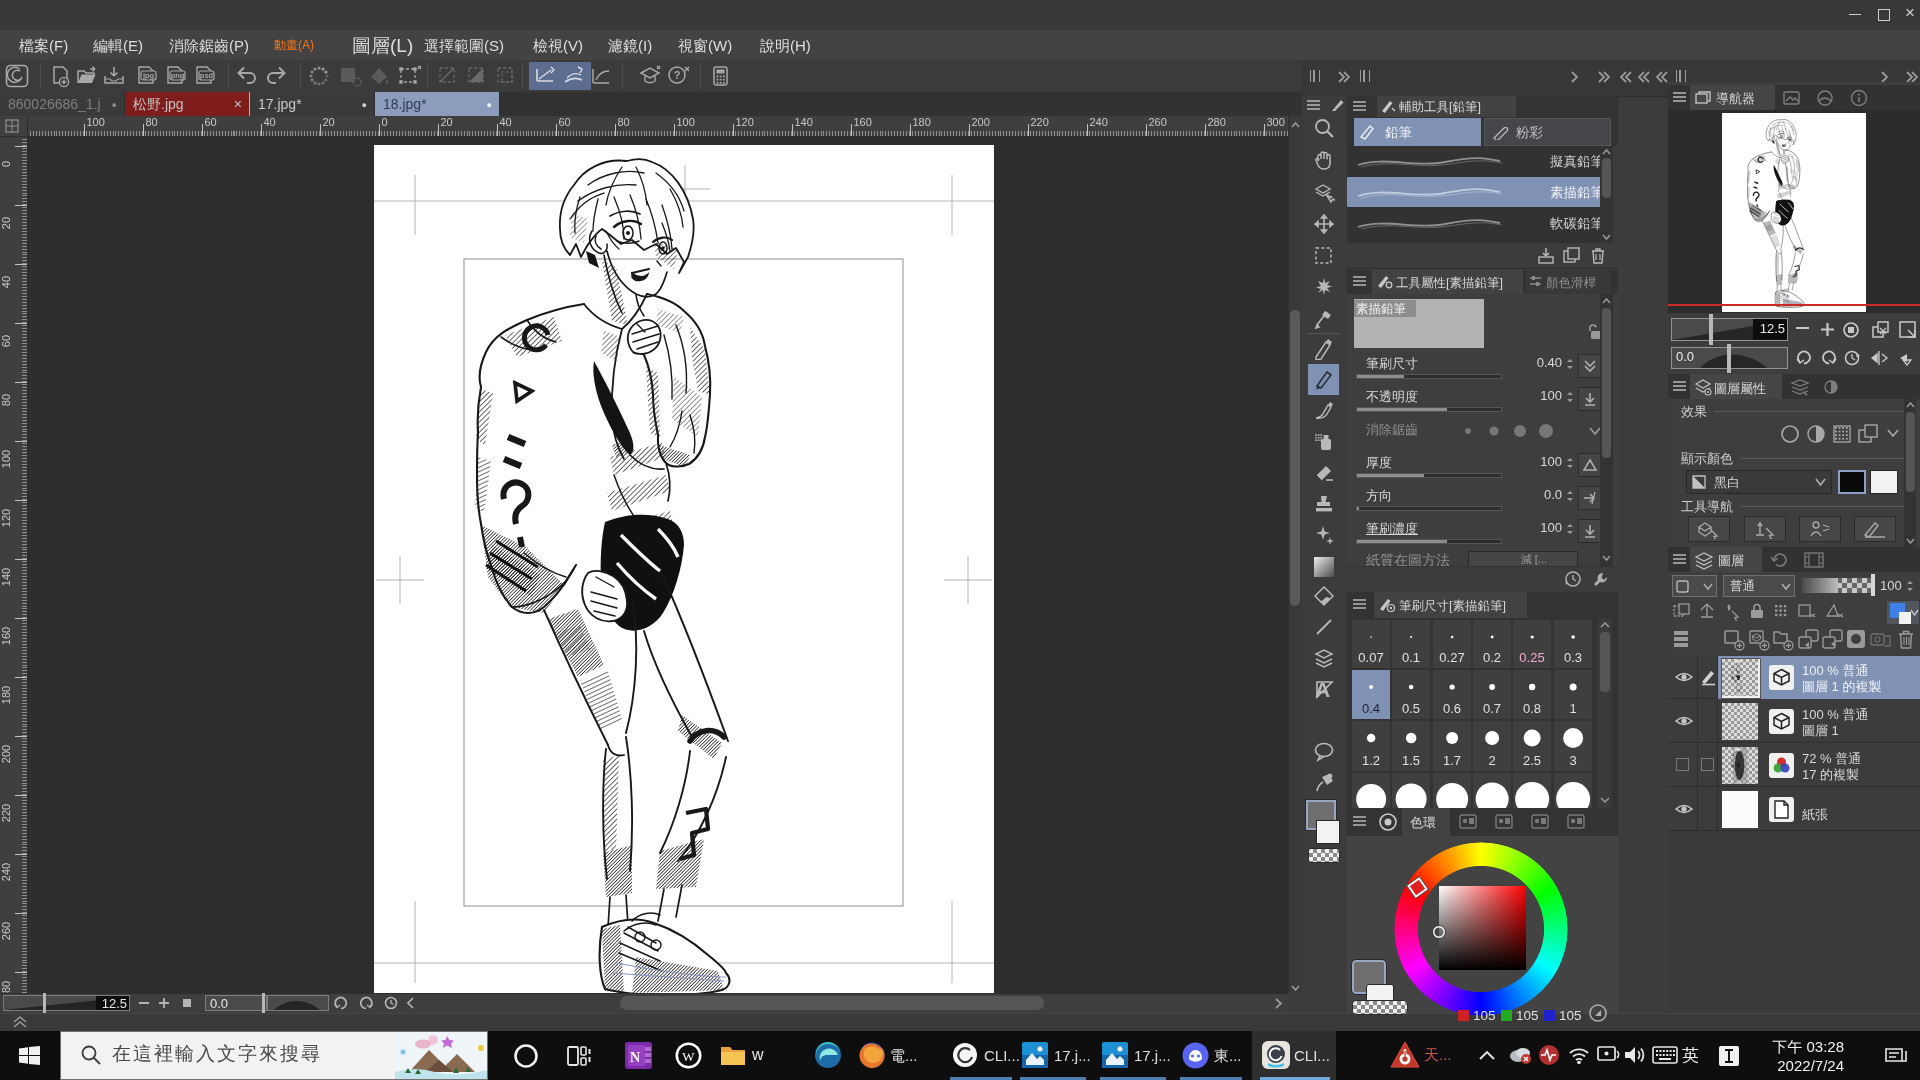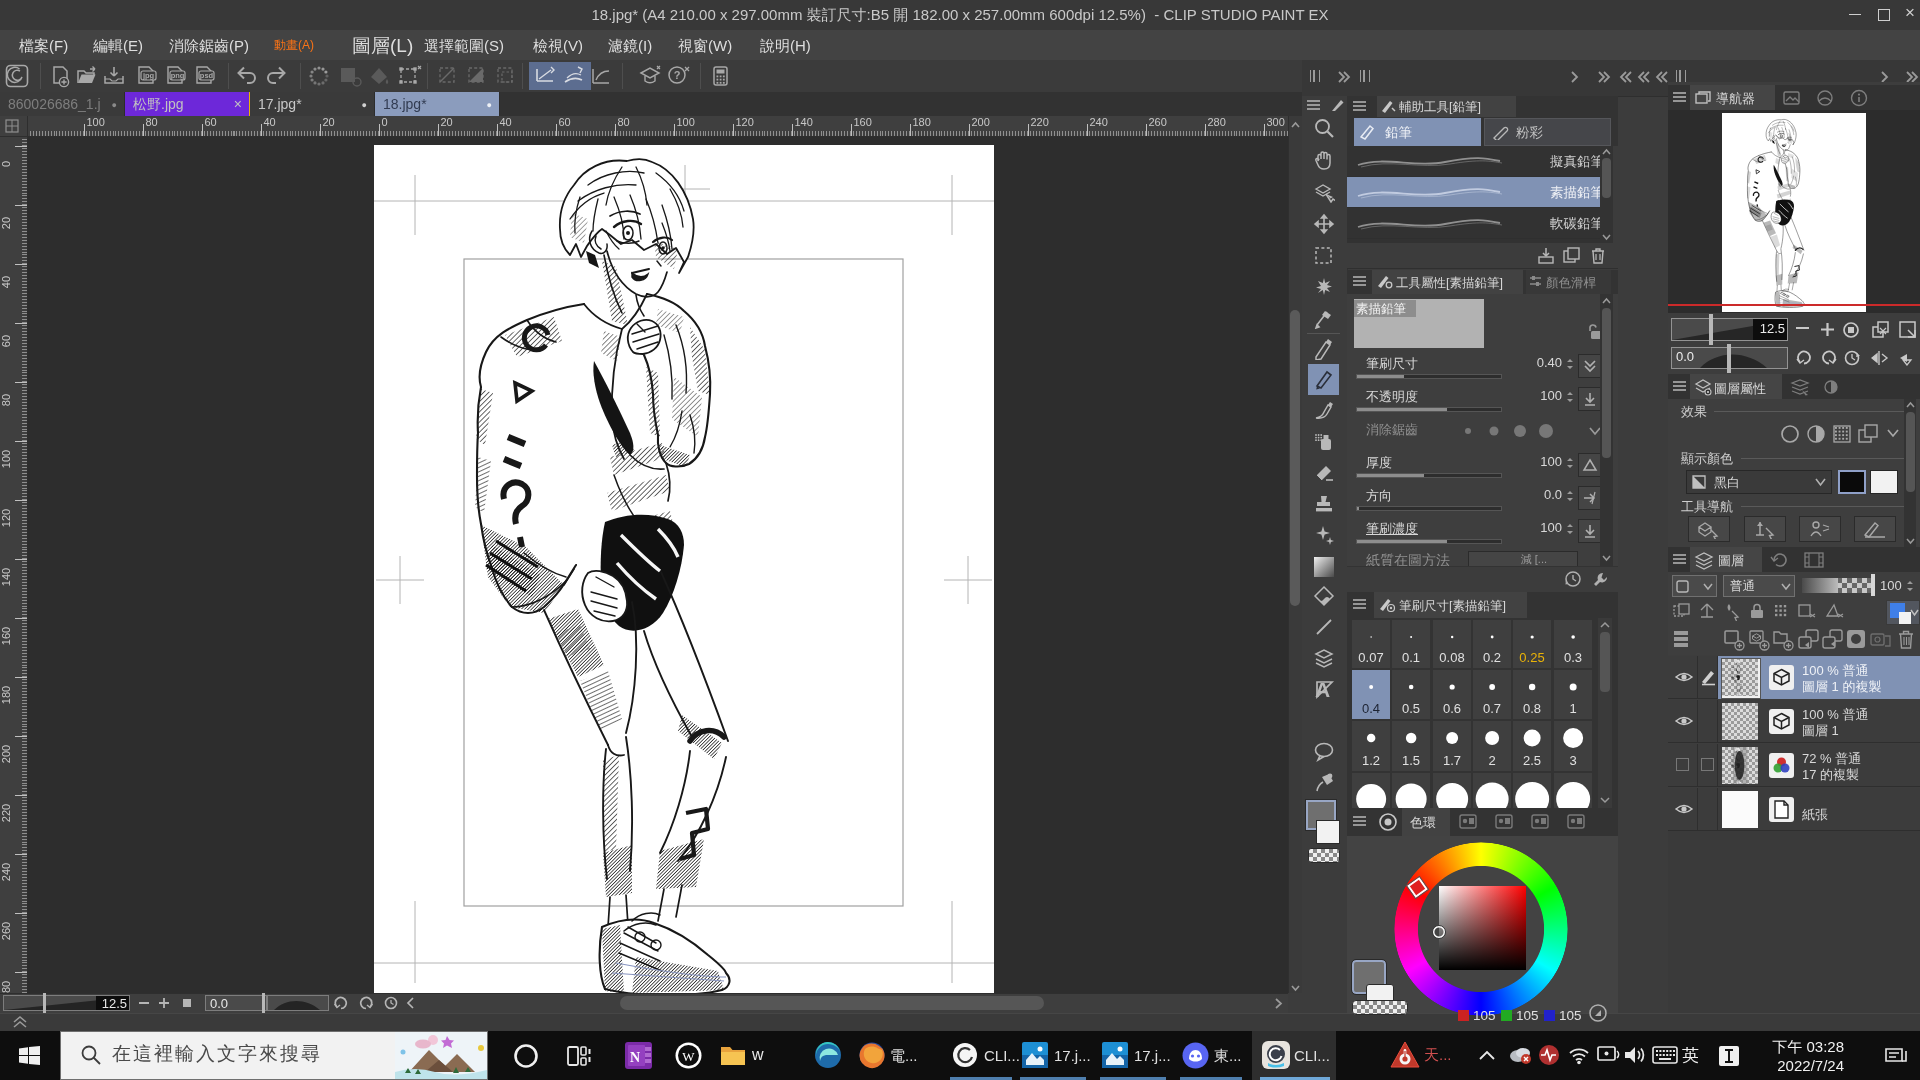--- a/index.html
+++ b/index.html
@@ -111,21 +111,20 @@
           <path d="M228,784 L246,780 L250,848 L231,846 Z" fill="url(#h45d)"></path>
           <path d="M262,812 L344,826 L350,845 L258,848 Z" fill="url(#h45d)"></path>
           <path d="M250,788 L284,806 M246,798 L286,816 M245,808 L288,826 M254,782 L282,798" stroke="#181818" fill="none" stroke-linecap="round" stroke-linejoin="round" stroke-width="1.5"></path>
           <circle cx="266" cy="792" r="5" stroke="#181818" fill="none" stroke-linecap="round" stroke-linejoin="round" stroke-width="1.4"></circle>
           <circle cx="282" cy="800" r="5" stroke="#181818" fill="none" stroke-linecap="round" stroke-linejoin="round" stroke-width="1.4"></circle>
           <path d="M238,828 L350,836 M242,818 C282,826 330,832 352,832" stroke="#8895c0" stroke-width="1.1" fill="none"></path>
         </g>
       </defs>
     </svg>
 <div class="abs" style="left:0px;top:0px;width:1920px;height:30px;background:#383838"></div>
-    <div class="abs" style="left:0;top:0;width:1920px;height:30px;line-height:30px;text-align:center;font-size:15px;color:#c9c9c9;white-space:nowrap">18.jpg* (A4 210.00 x 297.00mm 裝訂尺寸:B5 開 182.00 x 257.00mm 600dpi 12.5%)&nbsp; - CLIP STUDIO PAINT EX</div>
     <div class="abs" style="left:1849px;top:14px;width:12px;height:1px;background:#cfcfcf"></div>
     <div class="abs" style="left:1878px;top:9px;width:10px;height:10px;border:1px solid #cfcfcf"></div>
     <div class="abs txt" style="left:1905px;top:3px;font-size:17px;color:#cfcfcf;">×</div>
 <div class="abs" style="left:0px;top:30px;width:1920px;height:30px;background:#434343"></div>
     <div class="abs txt" style="left:19px;top:30px;height:30px;line-height:31px;font-size:15px;color:#dedede">檔案(F)</div>
     <div class="abs txt" style="left:93px;top:30px;height:30px;line-height:31px;font-size:15px;color:#dedede">編輯(E)</div>
     <div class="abs txt" style="left:169px;top:30px;height:30px;line-height:31px;font-size:15px;color:#dedede">消除鋸齒(P)</div>
     <div class="abs txt" style="left:274px;top:30px;height:30px;line-height:31px;font-size:12px;color:#f97316">動畫(A)</div>
     <div class="abs txt" style="left:352px;top:30px;height:30px;line-height:31px;font-size:19px;color:#dedede">圖層(L)</div>
     <div class="abs txt" style="left:424px;top:30px;height:30px;line-height:31px;font-size:15px;color:#dedede">選擇範圍(S)</div>
@@ -289,21 +288,21 @@
       <path d="M4 2 L9 7 L4 12" fill="none" stroke="#9a9a9a" stroke-width="1.8"></path>
     </svg>
     <svg class="abs" style="left:1904px;top:70px;" width="16" height="14" viewBox="0 0 16 14">
       <path d="M3 2 L8 7 L3 12 M8 2 L13 7 L8 12" fill="none" stroke="#9a9a9a" stroke-width="1.8"></path>
     </svg>
 <div class="abs" style="left:0px;top:92px;width:1302px;height:24px;background:#323232"></div>
     <div class="abs" style="left:0px;top:92px;width:124px;height:24px;background:#3a3a3a;border-right:1px solid #2c2c2c">
       <span style="position:absolute;left:8px;top:0;line-height:24px;font-size:14px;color:#7e7e7e;white-space:nowrap">860026686_1.j</span>
       <span style="position:absolute;right:7px;font-size:9px;top:1px;line-height:24px;color:#8a8a8a">●</span>
     </div>
-    <div class="abs" style="left:125px;top:92px;width:124px;height:24px;background:#6d28d9;border-right:6px solid #eab308">
+    <div class="abs" style="left:125px;top:92px;width:124px;height:24px;background:#7f1d1d;border-right:6px solid #eab308">
       <span style="position:absolute;left:8px;top:0;line-height:24px;font-size:14px;color:#c2c2c2;white-space:nowrap">松野.jpg</span>
       <span style="position:absolute;right:7px;font-size:14px;top:0px;line-height:24px;color:#c2c2c2">×</span>
     </div>
     <div class="abs" style="left:250px;top:92px;width:124px;height:24px;background:#3a3a3a;border-right:1px solid #2c2c2c">
       <span style="position:absolute;left:8px;top:0;line-height:24px;font-size:14px;color:#c8c8c8;white-space:nowrap">17.jpg*</span>
       <span style="position:absolute;right:7px;font-size:9px;top:1px;line-height:24px;color:#d0d0d0">●</span>
     </div>
     <div class="abs" style="left:375px;top:92px;width:124px;height:24px;background:#8b9cbd;border-right:1px solid #2c2c2c">
       <span style="position:absolute;left:8px;top:0;line-height:24px;font-size:14px;color:#323c52;white-space:nowrap">18.jpg*</span>
       <span style="position:absolute;right:7px;font-size:9px;top:1px;line-height:24px;color:#eef1f6">●</span>
@@ -760,31 +759,31 @@
     <div class="abs" style="left:1352px;top:650px;width:38px;text-align:center;font-size:13px;color:#e0e0e0">0.07</div>
     <div class="abs" style="left:1392px;top:620px;width:38px;height:48px;background:#3f3f3f"></div>
     <svg class="abs" style="left:1392px;top:620px;" width="38" height="48" viewBox="0 0 38 48">
       <circle cx="19.15" cy="17" r="1.0" fill="#fff"></circle>
     </svg>
     <div class="abs" style="left:1392px;top:650px;width:38px;text-align:center;font-size:13px;color:#e0e0e0">0.1</div>
     <div class="abs" style="left:1433px;top:620px;width:38px;height:48px;background:#3f3f3f"></div>
     <svg class="abs" style="left:1433px;top:620px;" width="38" height="48" viewBox="0 0 38 48">
       <circle cx="19.15" cy="17" r="1.2" fill="#fff"></circle>
     </svg>
-    <div class="abs" style="left:1433px;top:650px;width:38px;text-align:center;font-size:13px;color:#e0e0e0">0.08</div>
+    <div class="abs" style="left:1433px;top:650px;width:38px;text-align:center;font-size:13px;color:#e0e0e0">0.27</div>
     <div class="abs" style="left:1473px;top:620px;width:38px;height:48px;background:#3f3f3f"></div>
     <svg class="abs" style="left:1473px;top:620px;" width="38" height="48" viewBox="0 0 38 48">
       <circle cx="19.15" cy="17" r="1.4" fill="#fff"></circle>
     </svg>
     <div class="abs" style="left:1473px;top:650px;width:38px;text-align:center;font-size:13px;color:#e0e0e0">0.2</div>
     <div class="abs" style="left:1513px;top:620px;width:38px;height:48px;background:#3f3f3f"></div>
     <svg class="abs" style="left:1513px;top:620px;" width="38" height="48" viewBox="0 0 38 48">
       <circle cx="19.15" cy="17" r="1.6" fill="#fff"></circle>
     </svg>
-    <div class="abs" style="left:1513px;top:650px;width:38px;text-align:center;font-size:13px;color:#eab308">0.25</div>
+    <div class="abs" style="left:1513px;top:650px;width:38px;text-align:center;font-size:13px;color:#f9a8d4">0.25</div>
     <div class="abs" style="left:1554px;top:620px;width:38px;height:48px;background:#3f3f3f"></div>
     <svg class="abs" style="left:1554px;top:620px;" width="38" height="48" viewBox="0 0 38 48">
       <circle cx="19.15" cy="17" r="1.8" fill="#fff"></circle>
     </svg>
     <div class="abs" style="left:1554px;top:650px;width:38px;text-align:center;font-size:13px;color:#e0e0e0">0.3</div>
     <div class="abs" style="left:1352px;top:670px;width:38px;height:49px;background:#8092b4"></div>
     <svg class="abs" style="left:1352px;top:670px;" width="38" height="49" viewBox="0 0 38 49">
       <circle cx="19.15" cy="17" r="2.0" fill="#fff"></circle>
     </svg>
     <div class="abs" style="left:1352px;top:701px;width:38px;text-align:center;font-size:13px;color:#1d2433">0.4</div>

